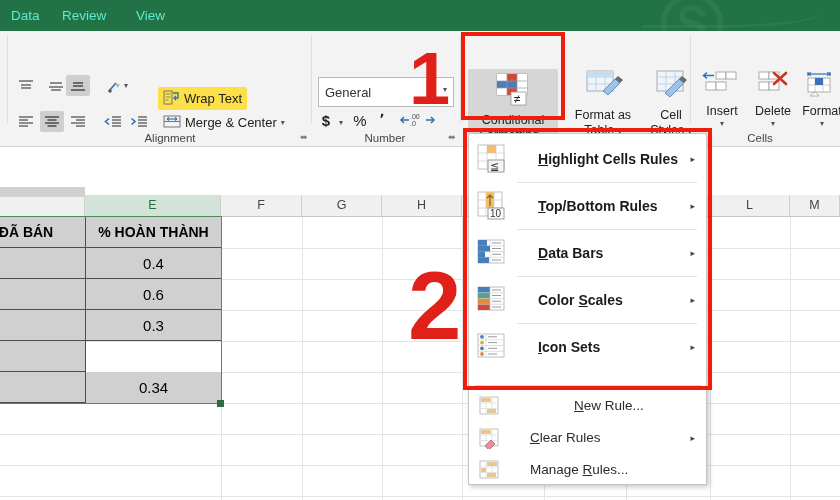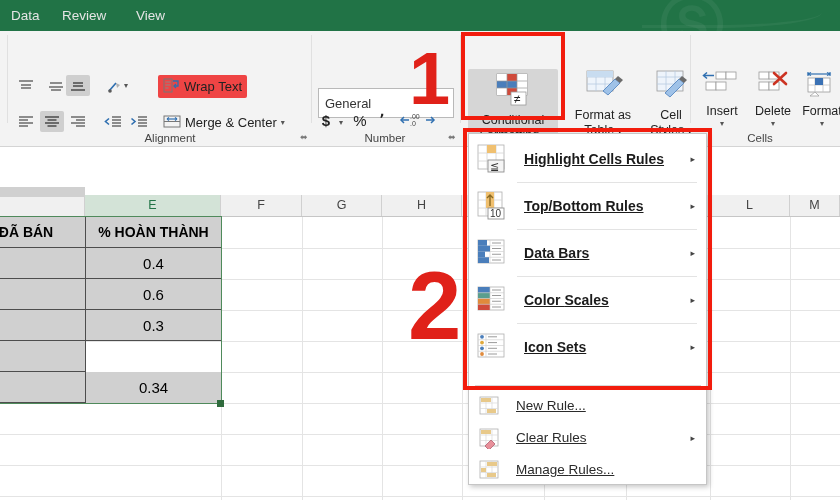--- a/index.html
+++ b/index.html
@@ -21,21 +21,21 @@
     font-size: 64px; color: rgba(255,255,255,0.055);
     font-family: "Liberation Serif", serif; font-weight: bold;
     letter-spacing: -4px; pointer-events: none;
   }
   #watermark2 {
     position: absolute; right: 18px; top: 2px; width: 180px; height: 26px;
     border-bottom: 3px solid rgba(255,255,255,0.05);
     border-radius: 0 0 60% 0; pointer-events: none;
   }
   .tab {
-    position: absolute; top: 6px; color: #e5e5e5;
+    position: absolute; top: 6px; color: #5eead4;
     font-size: 13.5px; line-height: 19px; white-space: nowrap;
   }
   #tab-data { left: 11px; }
   #tab-review { left: 62px; }
   #tab-view { left: 136px; }
   #tellme-wrap {
     position: absolute; left: 190px; top: 5px; height: 21px;
     display: flex; align-items: center; gap: 7px;
   }
   #tellme-icon { width: 13px; height: 17px; position: relative; }
@@ -65,25 +65,25 @@
   .align-btn {
     position: absolute; width: 24px; height: 21px; border-radius: 2px;
   }
   .align-btn.sel { background: #cfcfcf; }
   .align-btn svg { position: absolute; left: 4px; top: 5px; }
   .ribbon-big {
     position: absolute; display: flex; align-items: center; gap: 4px;
     padding: 2px 5px; border-radius: 2px; font-size: 13px; color: #222;
     white-space: nowrap; height: 23px;
   }
-  .ribbon-big.sel { background: #ef4444; }
+  .ribbon-big.sel { background: #fde047; margin-top: 12px; }
 
   
   #numfmt-box {
-    position: absolute; left: 318px; top: 57px; width: 136px; height: 30px;
+    position: absolute; left: 318px; top: 46px; width: 136px; height: 30px;
     background: #fff; border: 1px solid #b9b9b9; display: flex;
     align-items: center; padding: 13px 6px; font-size: 13px; color: #333;
   }
   #numfmt-caret { position: absolute; right: 6px; top: 7px; font-size: 8px; color: #555; }
   .num-btn {
     position: absolute; font-size: 15px; color: #222; height: 22px;
     display: flex; align-items: center; justify-content: center;
   }
 
   
@@ -160,23 +160,22 @@
     position: absolute; left: 1px; width: 237px; height: 45px;
     display: flex; align-items: center;
   }
   .menu-item.small { height: 31px; }
   .mi-icon {
     width: 34px; height: 34px; margin-left: 6px; flex: none;
     display: flex; align-items: center; justify-content: center;
   }
   .mi-icon.small { width: 26px; height: 24px; }
   .mi-label {
-    margin-left: 14px; font-size: 14px; color: #1b1b1b; font-weight: bold;
+    margin-left: 28px; font-size: 14px; color: #1b1b1b; font-weight: bold;
     white-space: nowrap;
-    text-decoration: underline;
   }
   .mi-label.plain { font-weight: normal; font-size: 13.5px; color: #2b2b2b; }
   .mi-label .u { text-decoration: underline; }
   .mi-arrow {
     position: absolute; right: 12px; font-size: 9px; color: #444;
   }
   .menu-divider {
     position: absolute; left: 48px; width: 180px; height: 1px; background: #e3e3e3;
   }
   .menu-redbox {
@@ -566,21 +565,21 @@
         <circle cx="6" cy="23" r="1.9" fill="#e08a3c"></circle>
         <path d="M12 5.8h9M12 11.6h9M12 17.3h9M12 23h9" stroke="#9a9a9a" stroke-width="1"></path>
       </svg>
     </span>
     <span class="mi-label"><span class="u">I</span>con Sets</span>
     <span class="mi-arrow">▸</span>
   </div>
 
   <div class="menu-divider" style="top:251px; left:6px; width:226px; background:#d8d8d8;"></div>
 
-  <div class="menu-item small" style="top:256px;">
+  <div class="menu-item small" style="top:256px;gap:44px;">
     <span class="mi-icon small">
       <svg width="24" height="22" viewBox="0 0 24 22">
         <rect x="3" y="2" width="18" height="17" fill="#ffffff" stroke="#b0b0b0" stroke-width="0.8"></rect>
         <path d="M3 8h18M3 13.5h18M9 2v17M15 2v17" stroke="#d8d8d8" stroke-width="0.7"></path>
         <rect x="4" y="3" width="10" height="4" fill="#e8c98a"></rect>
         <rect x="10" y="14" width="9" height="4" fill="#e8c98a"></rect>
       </svg>
     </span>
     <span class="mi-label plain"><span class="u">N</span>ew Rule...</span>
   </div>

